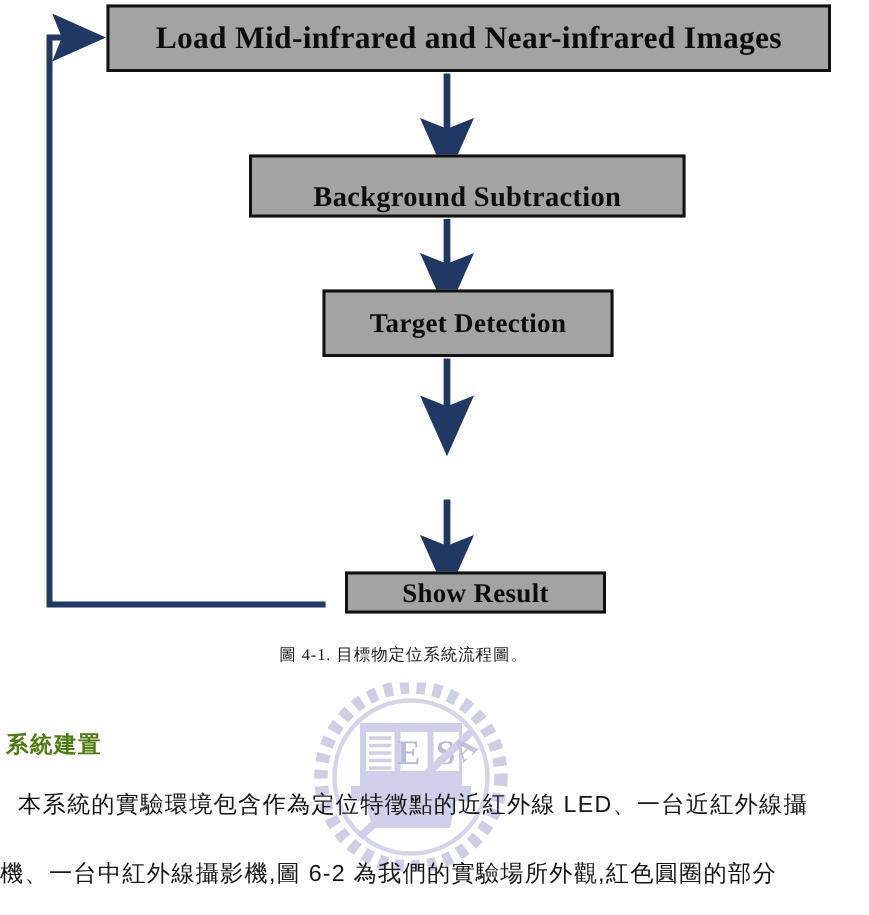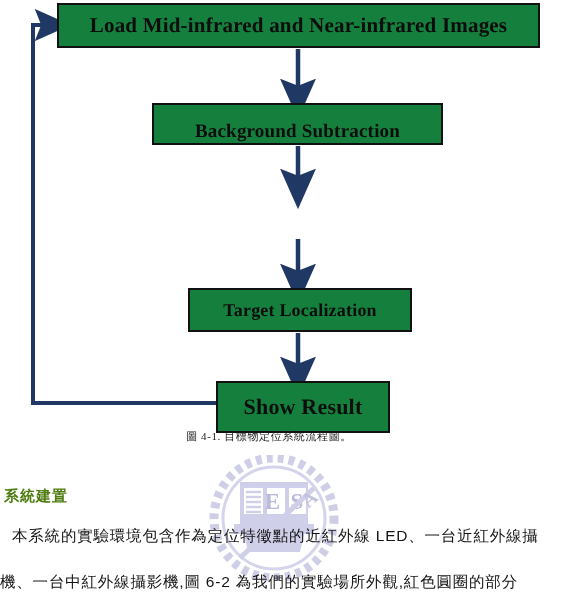--- a/index.html
+++ b/index.html
@@ -30,37 +30,38 @@
   }
   .flow-svg {
     position: absolute;
     left: 0; top: 0;
     width: 579px;
     height: 430px;
   }
   .flow-box {
     position: absolute;
     box-sizing: border-box;
-    background: #15803d;
+    background: #a3a3a3;
     border: 2px solid #111111;
     display: flex;
     align-items: center;
     justify-content: center;
     font-family: "Liberation Serif", serif;
     font-weight: bold;
     color: #0d0d0d;
     letter-spacing: 0.2px;
     text-rendering: geometricPrecision;
     z-index: 3;
+    margin-left: 14px;
   }
   #box-load      { left: 57px;  top: 3px;   width: 483px; height: 45px; font-size: 21px; }
   #box-bgsub     { left: 152px; top: 103px; width: 291px; height: 42px; font-size: 19px; align-items: flex-end; }
   #box-detect    { left: 201px; top: 193px; width: 194px; height: 45px; font-size: 18px; }
   #box-localize  { left: 188px; top: 288px; width: 224px; height: 44px; font-size: 18px; }
-  #box-show      { left: 216px; top: 381px; width: 174px; height: 52px; font-size: 22px; }
+  #box-show      { left: 216px; top: 381px; width: 174px; height: 28px; font-size: 18px; }
 
   
   #caption {
     position: absolute;
     left: 0;
     top: 429px;
     width: 538px;
     text-align: center;
     font-family: "Liberation Serif", serif;
     font-size: 11px;
@@ -139,24 +140,24 @@
     </svg>
 
     <div id="box-load" class="flow-box">
       <span>Load Mid-infrared and Near-infrared Images</span>
     </div>
 
     <div id="box-bgsub" class="flow-box">
       <span>Background Subtraction</span>
     </div>
 
-
-    <div id="box-localize" class="flow-box">
-      <span>Target Localization</span>
-    </div>
+    <div id="box-detect" class="flow-box">
+      <span>Target Detection</span>
+    </div>
+
 
     <div id="box-show" class="flow-box">
       <span>Show Result</span>
     </div>
 
   </div>
 
   <div id="caption">圖 4-1. 目標物定位系統流程圖。</div>
 
   <svg id="watermark" viewBox="0 0 150 126">

